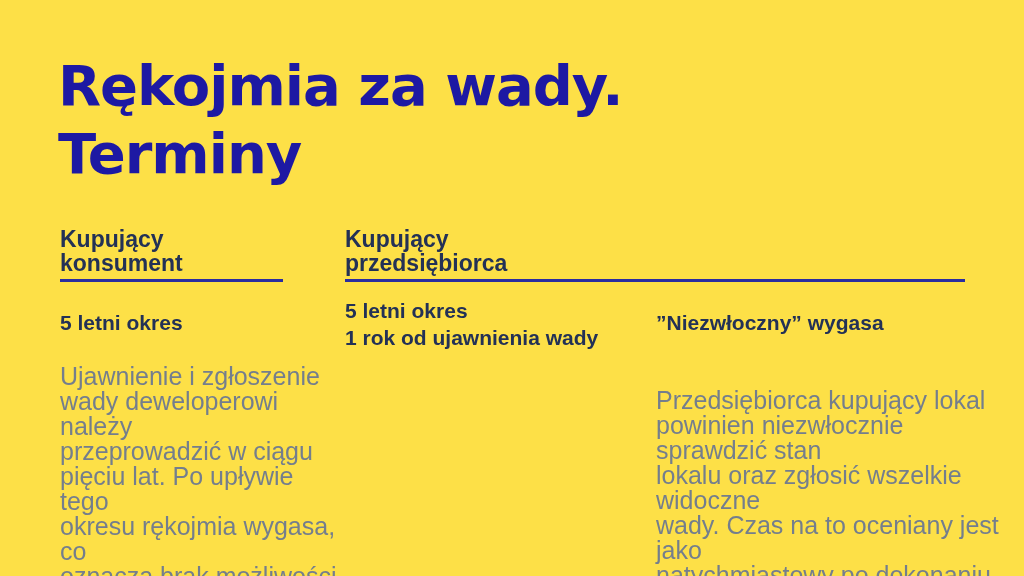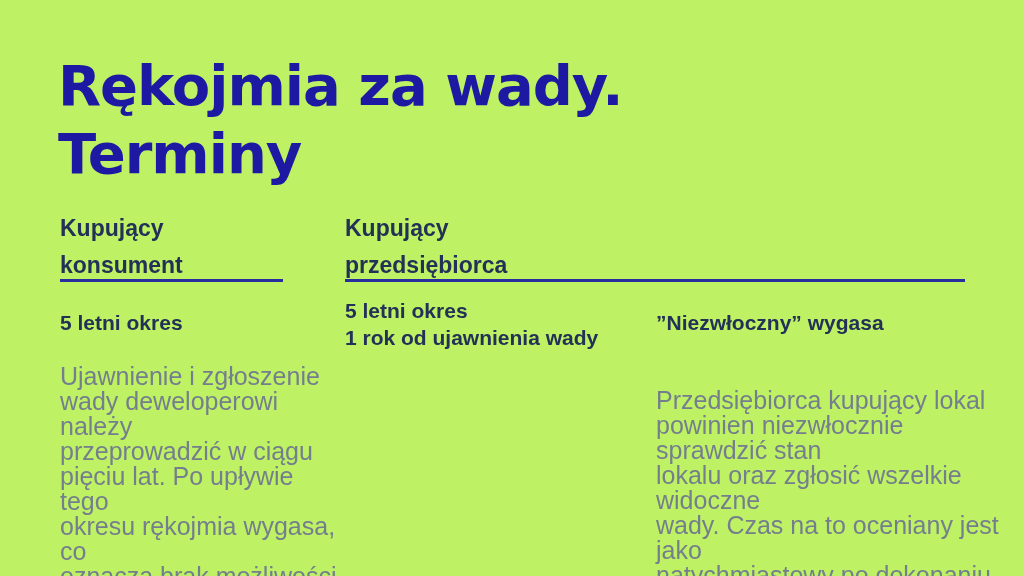--- a/index.html
+++ b/index.html
@@ -4,45 +4,45 @@
 <style>
   html, body {
     margin: 0;
     padding: 0;
     background: #ffffff;
   }
   .slide {
     position: relative;
     width: 1024px;
     height: 576px;
-    background: #bef264;
+    background: #fde047;
     overflow: hidden;
     font-family: "Liberation Sans", sans-serif;
   }
   .pre { white-space: pre-line; }
 
   .title {
     position: absolute;
     left: 58px;
     top: 52px;
     margin: 0;
     font-family: "DejaVu Sans", "Liberation Sans", sans-serif;
     font-weight: bold;
     font-size: 56px;
     line-height: 1.22;
     letter-spacing: -1px;
     color: #1d19a3;
   }
 
   .col-header {
     position: absolute;
-    top: 210px;
+    top: 227px;
     margin: 0;
     font-size: 23px;
-    line-height: 37px;
+    line-height: 24px;
     font-weight: bold;
     color: #233156;
   }
   .col-header.c1 { left: 60px; }
   .col-header.c2 { left: 345px; }
 
   .divider {
     position: absolute;
     top: 279px;
     height: 3px;

